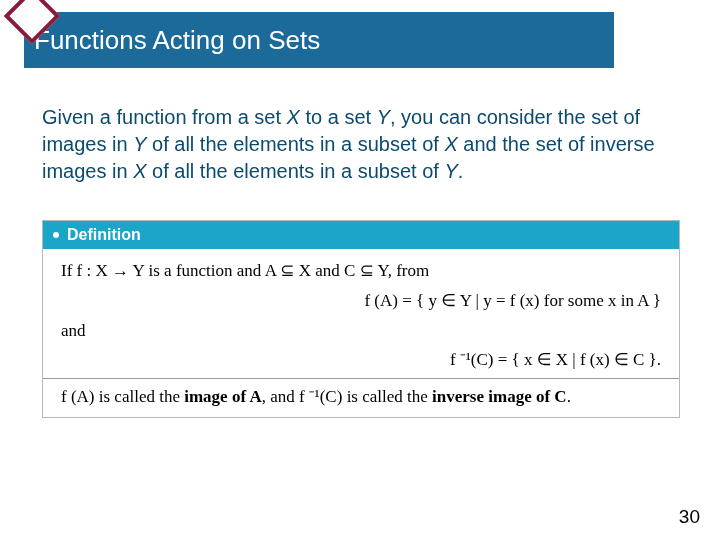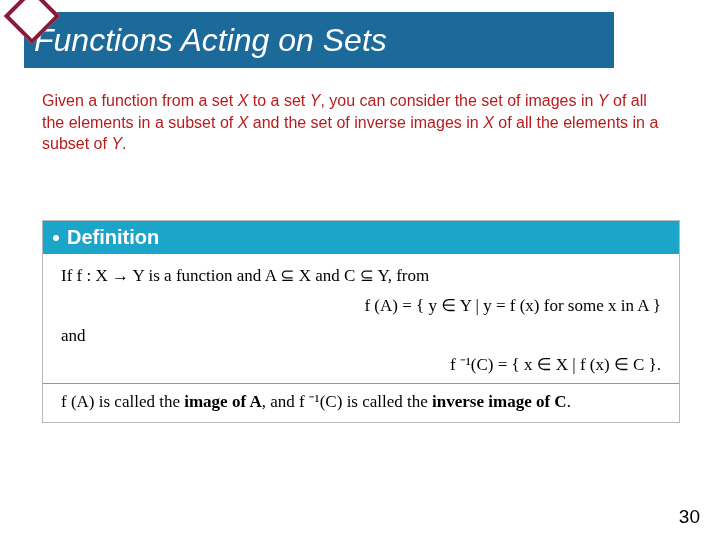--- a/index.html
+++ b/index.html
@@ -18,58 +18,57 @@
     top: 12px;
     width: 580px;
     height: 56px;
     background: #1b6a9a;
     display: flex;
     align-items: center;
     padding-left: 10px;
   }
   .title-text {
     color: #fff;
-    font-size: 32px;
+    font-size: 26px;
     font-weight: 400;
-    font-style: italic;
   }
   .diamond {
     position: absolute;
     left: 12px;
     top: -4px;
     width: 32px;
     height: 32px;
     transform: rotate(45deg);
     background: #fff;
     border: 4px solid #8b1a3a;
     z-index: 2;
   }
   .body-text {
     position: absolute;
     left: 42px;
-    top: 90px;
+    top: 104px;
     width: 620px;
-    font-size: 16px;
+    font-size: 20px;
     line-height: 1.35;
-    color: #b91c1c;
+    color: #0c4a6e;
   }
   .body-text .it { font-style: italic; }
   .def-box {
     position: absolute;
     left: 42px;
     top: 220px;
     width: 636px;
     border: 1px solid #b8b8b8;
     background: #fff;
   }
   .def-header {
     background: #1ba6c9;
     color: #fff;
     font-family: Arial, sans-serif;
-    font-size: 20px;
+    font-size: 16px;
     font-weight: bold;
     padding: 5px 10px;
     display: flex;
     align-items: center;
     gap: 8px;
   }
   .def-header .dot {
     width: 6px; height: 6px; background: #fff; border-radius: 50%; display:inline-block;
   }
   .def-body {

